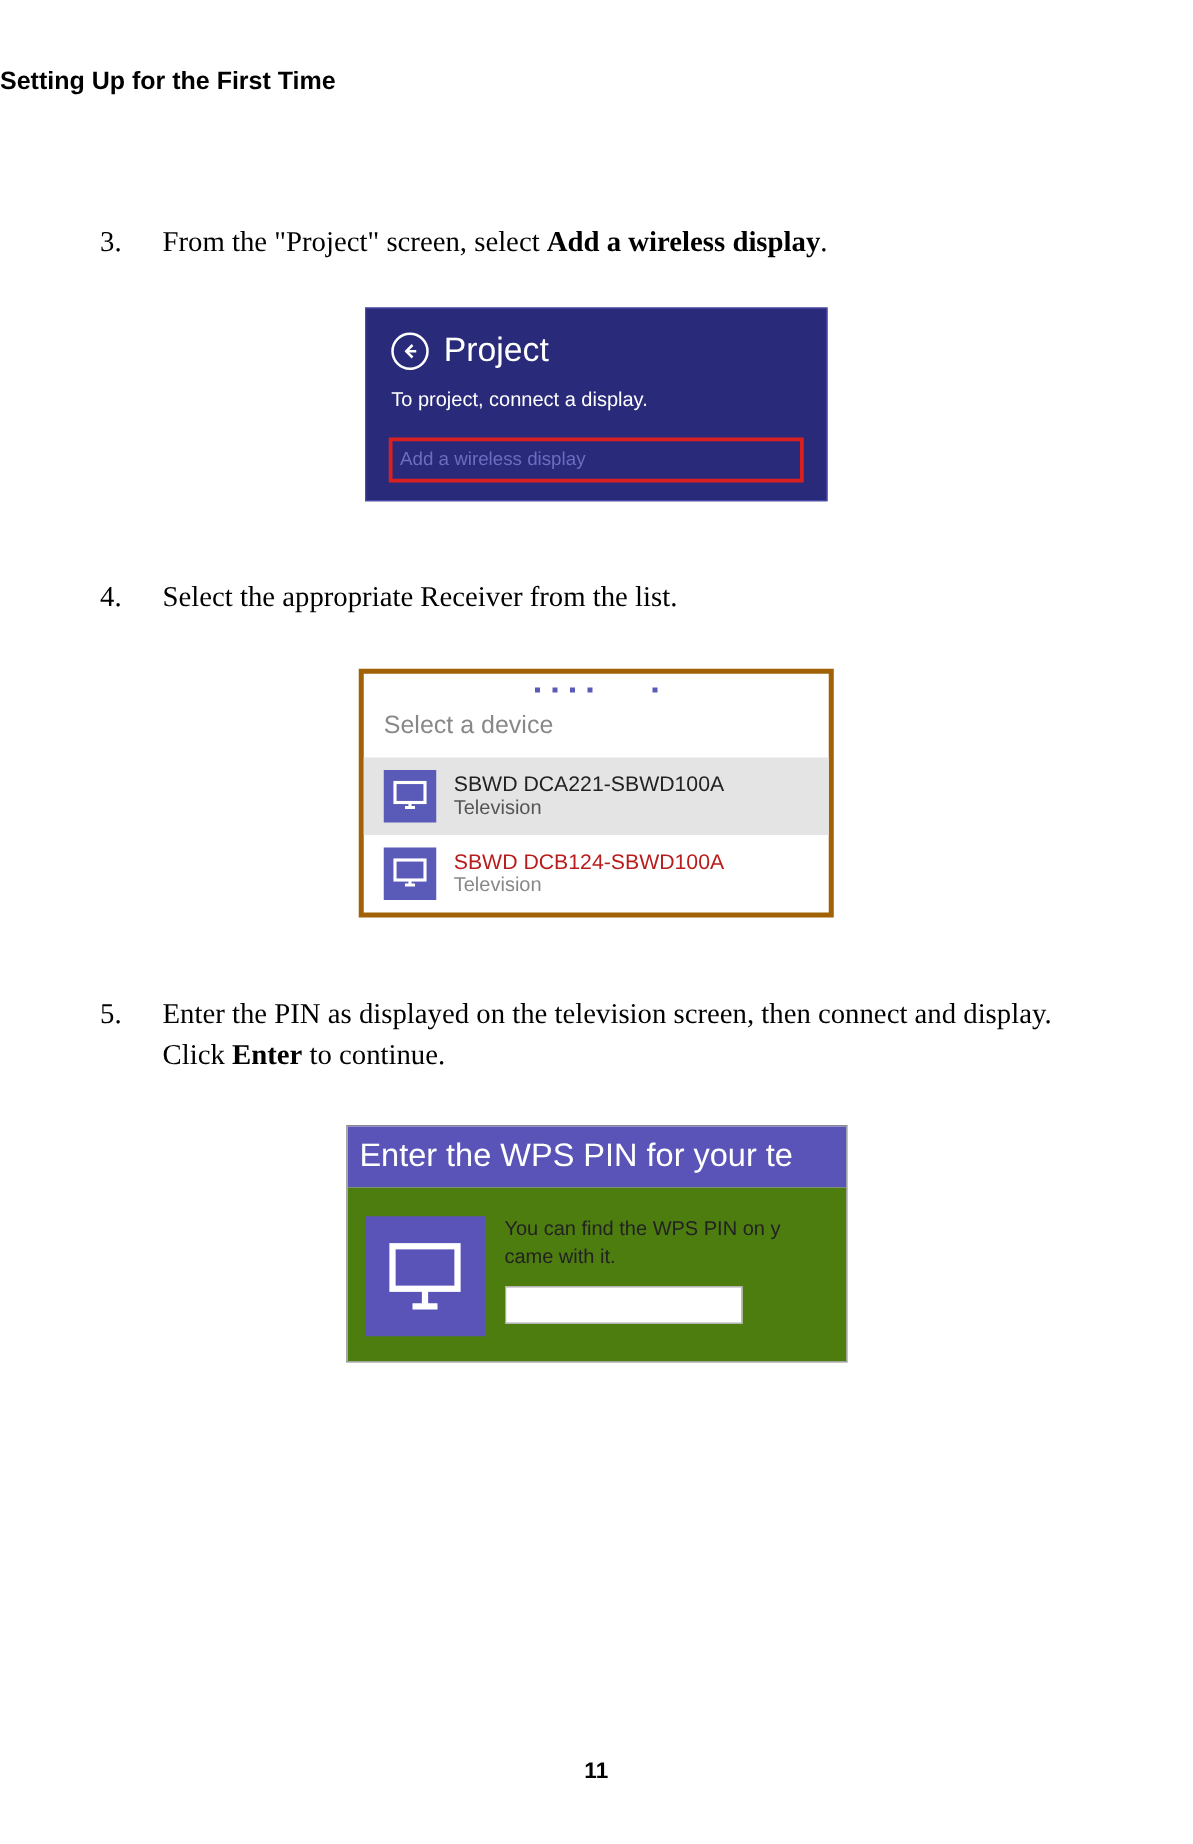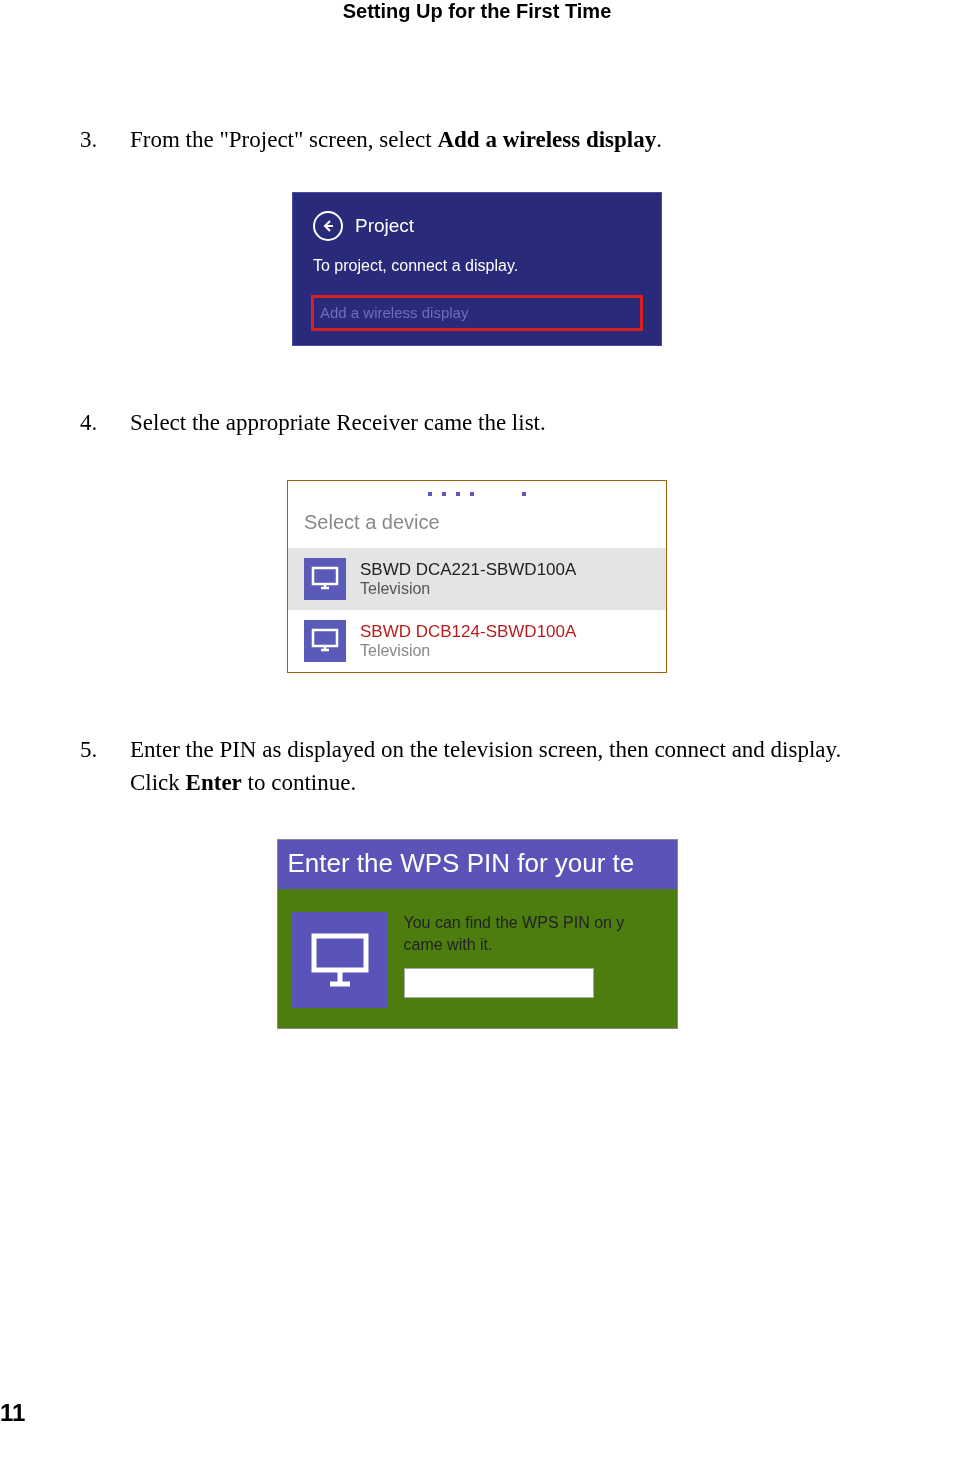--- a/index.html
+++ b/index.html
@@ -8,21 +8,21 @@
       background: #fff;
       width: 954px;
       height: 1475px;
       position: relative;
       color: #000;
     }
     .page-header {
       font-family: -apple-system, 'Segoe UI', Arial, sans-serif;
       font-weight: 700;
       font-size: 20px;
-      text-align: center;
+      padding-top: 54px;
     }
     .step {
       display: flex;
       align-items: baseline;
       padding: 0 80px;
       font-size: 23px;
       line-height: 1.45;
     }
     .step-num {
       width: 50px;
@@ -34,23 +34,24 @@
     .step4 { margin-top: 60px; }
     .step5 { margin-top: 60px; }
     .figure { text-align: center; }
     .fig1 { margin-top: 36px; }
     .fig2 { margin-top: 40px; }
     .fig3 { margin-top: 40px; }
     .page-number {
       position: absolute;
       bottom: 48px;
       left: 0; right: 0;
+      text-align: center;
       font-family: -apple-system, 'Segoe UI', Arial, sans-serif;
       font-weight: 700;
-      font-size: 24px;
+      font-size: 18px;
     }
     
     .project-panel {
       display: inline-block;
       width: 370px;
       border: 1px solid #4a4aa8;
       background: #2a2a7a;
       text-align: left;
       font-family: 'Segoe UI', Arial, sans-serif;
       color: #fff;
@@ -66,21 +67,21 @@
     .back-circle {
       width: 30px; height: 30px;
       border: 2px solid #fff;
       border-radius: 50%;
       display: flex;
       align-items: center;
       justify-content: center;
       flex-shrink: 0;
     }
     .project-title {
-      font-size: 19px;
+      font-size: 27px;
       font-weight: 300;
     }
     .project-sub {
       font-size: 16px;
       padding: 2px 20px 12px 20px;
     }
     .second-screen-row {
       display: flex;
       align-items: center;
       gap: 14px;
@@ -97,21 +98,21 @@
       padding: 6px 6px;
     }
     .wireless-text {
       color: #6d6dc0;
       font-size: 15px;
     }
     
     .select-panel {
       display: inline-block;
       width: 380px;
-      border: 1px solid #a16207;
+      border: 4px solid #a16207;
       background: #fff;
       text-align: left;
       font-family: 'Segoe UI', Arial, sans-serif;
     }
     .select-dots {
       height: 26px;
       display: flex;
       align-items: center;
       justify-content: center;
       gap: 18px;
@@ -217,21 +218,21 @@
     </div>
     <div class="project-sub">To project, connect a display.</div>
     <div class="wireless-row">
       <span class="wireless-text">Add a wireless display</span>
     </div>
   </div>
 </div>
 
 <div class="step step4">
   <div class="step-num">4.</div>
-  <div class="step-text">Select the appropriate Receiver came the list.</div>
+  <div class="step-text">Select the appropriate Receiver from the list.</div>
 </div>
 
 <div class="figure fig2">
   <div class="select-panel">
     <div class="select-dots">
       <div class="dot-group">
         <div class="dot"></div>
           <div class="dot"></div>
           <div class="dot"></div>
           <div class="dot"></div>

